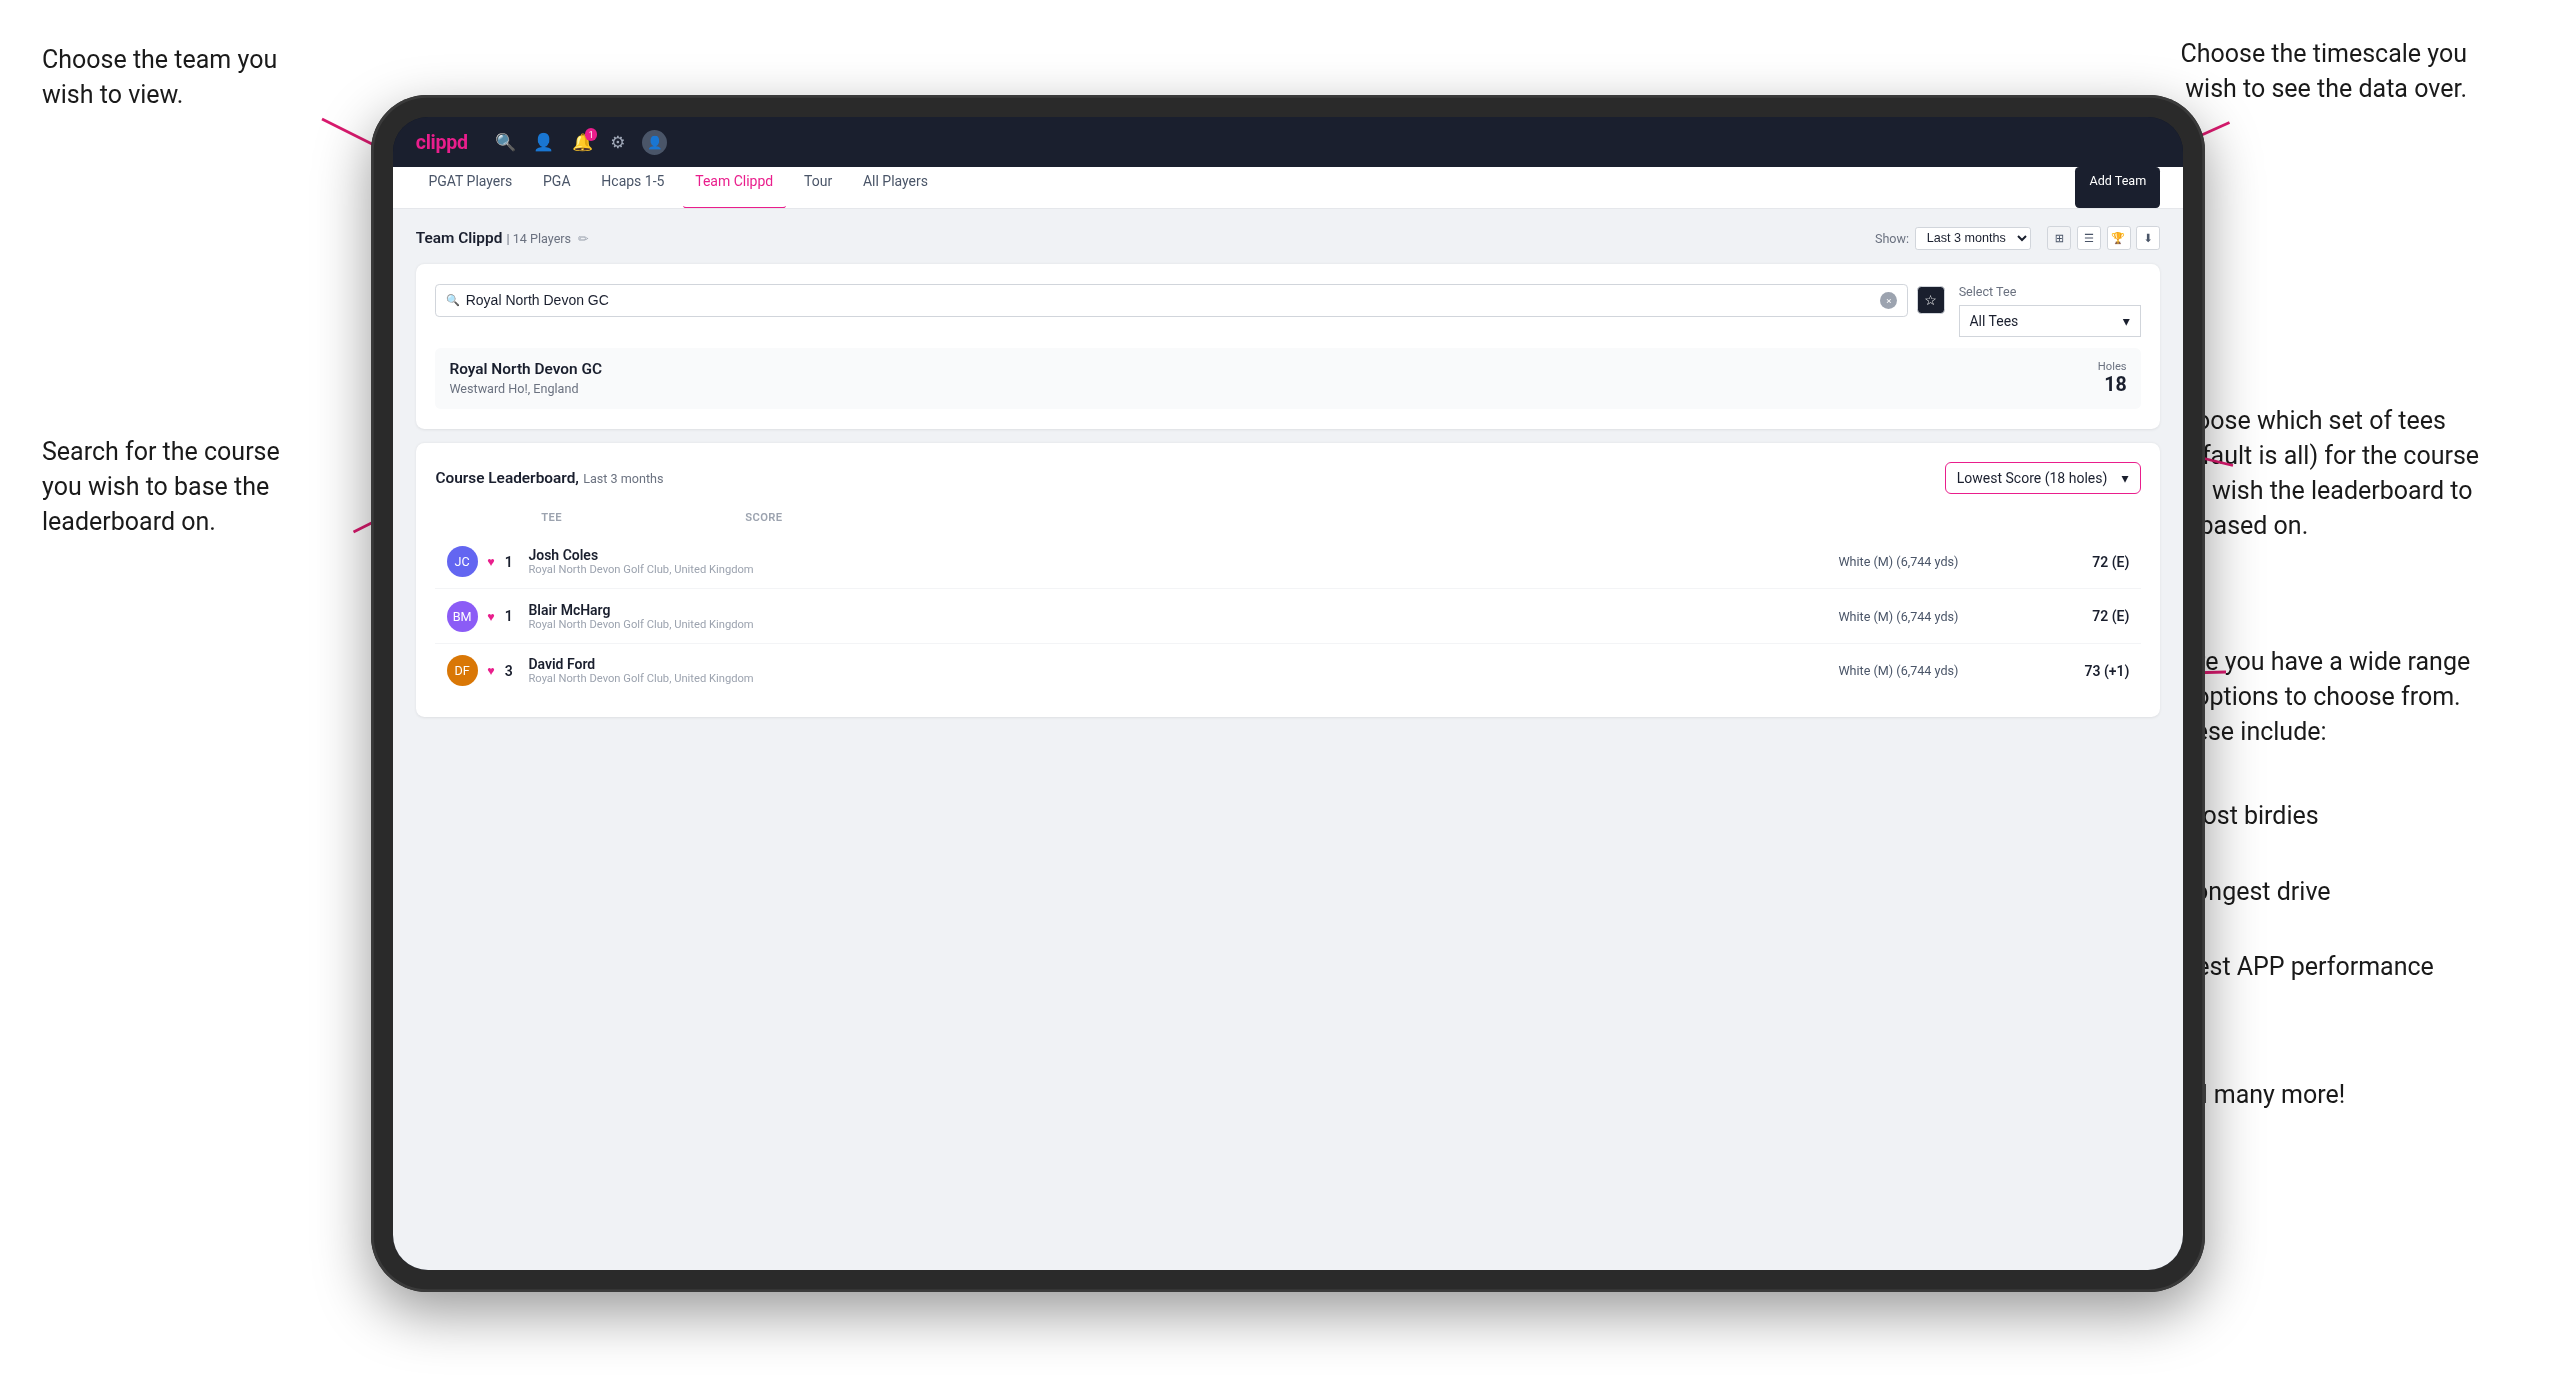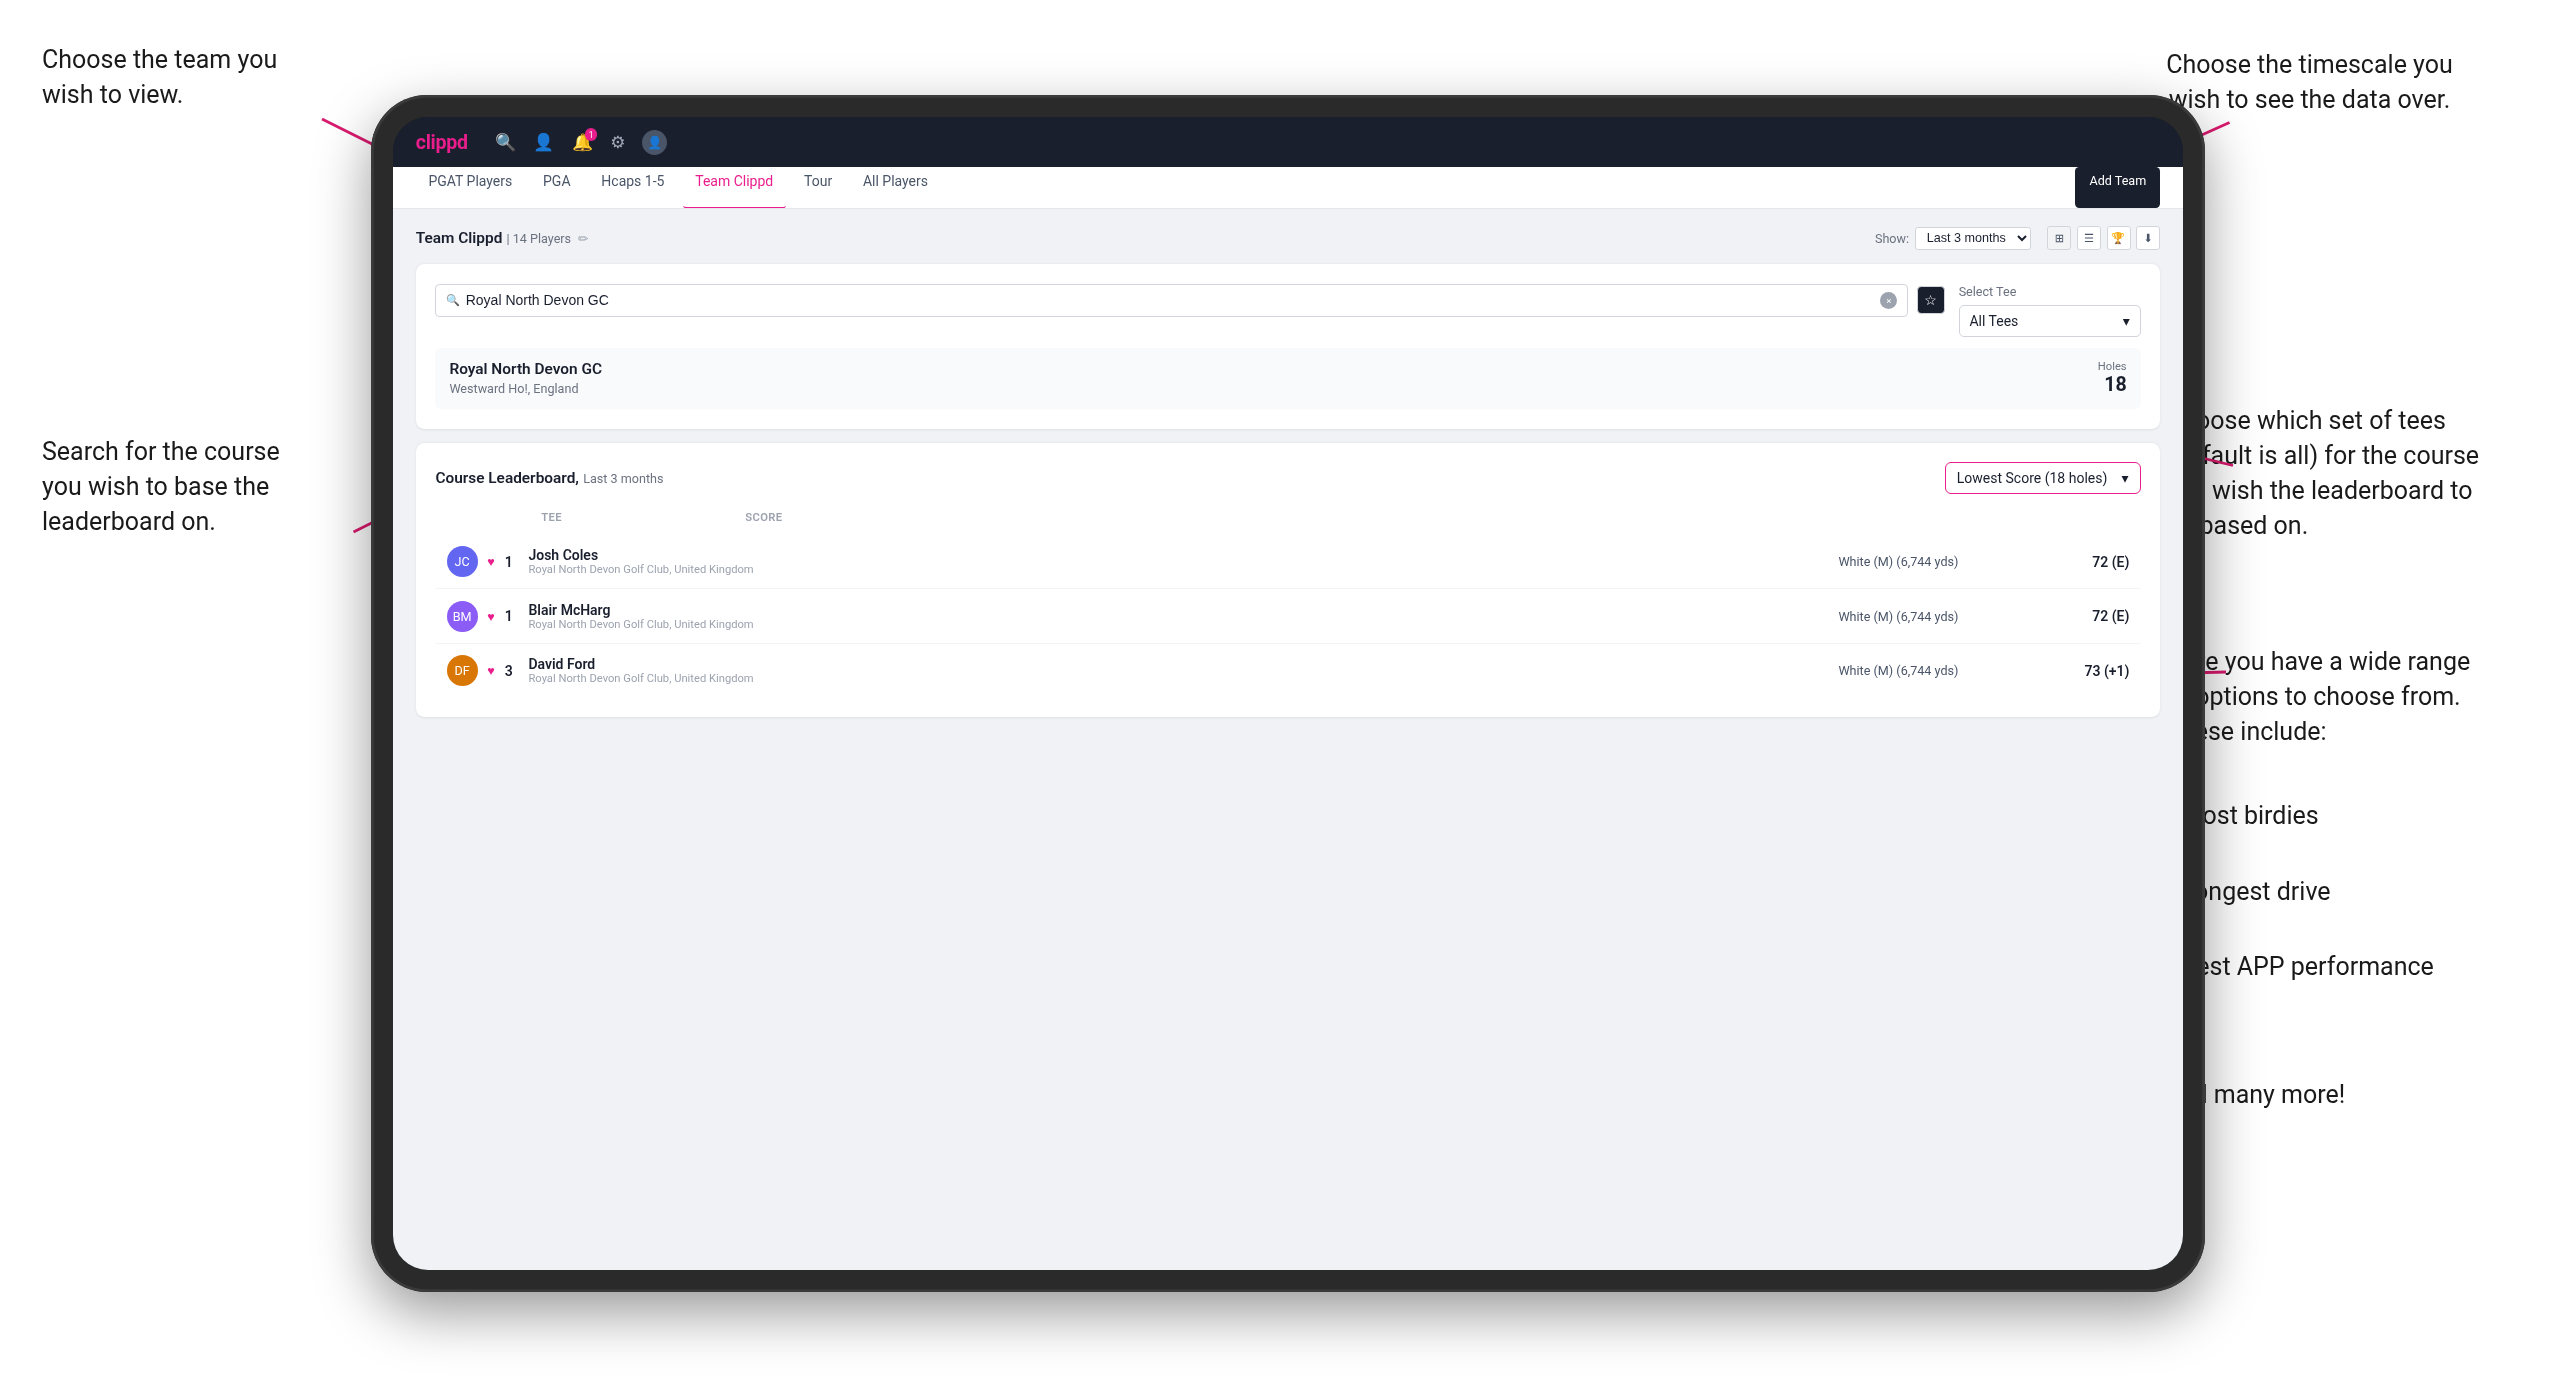--- a/index.html
+++ b/index.html
@@ -21,24 +21,24 @@
       font-weight: 400;
     }
 
     .annotation-top-left {
       top: 42px;
       left: 42px;
       width: 266px;
     }
 
     .annotation-top-right {
-      top: 47px;
+      top: 36px;
       right: 109px;
       width: 315px;
-      text-align: center;
+      text-align: right;
     }
 
     .annotation-left {
       top: 434px;
       left: 42px;
       width: 266px;
     }
 
     .bullet-list {
       list-style: none;
@@ -345,21 +345,21 @@
     }
 
     .tee-label {
       font-size: 12.6px;
       color: #6b7280;
       margin-bottom: 5.6px;
     }
 
     .tee-select {
       border: 0.7px solid #d1d5db;
-      border-radius: 5px;
+      border-radius: 0;
       padding: 7px 9.8px;
       font-size: 14px;
       color: #1a1f2e;
       background: white;
       cursor: pointer;
       display: flex;
       align-items: center;
       justify-content: space-between;
     }
 

